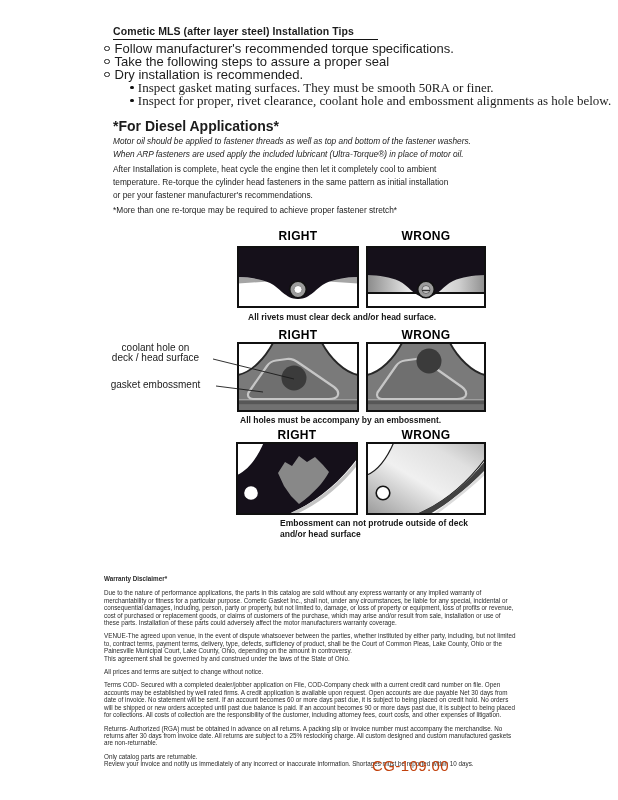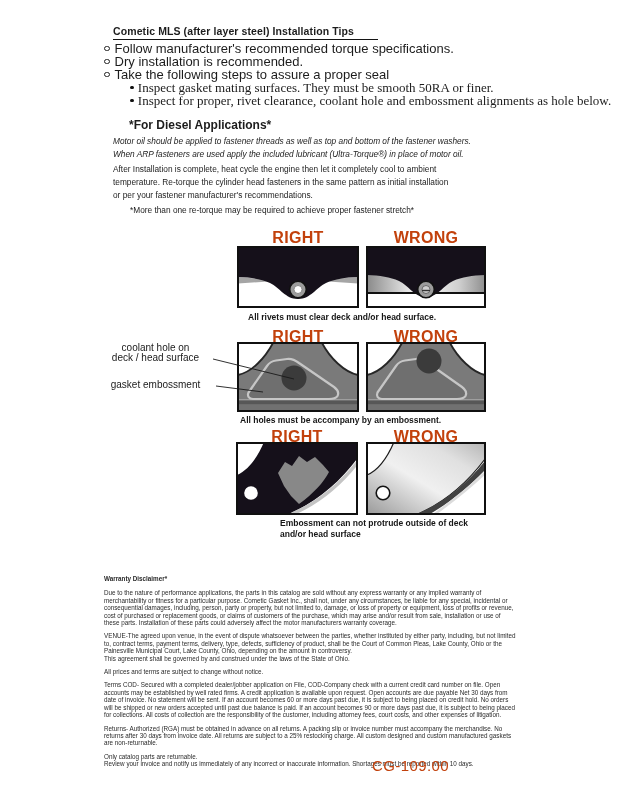--- a/index.html
+++ b/index.html
@@ -18,25 +18,25 @@
   }
 
   .bullets{left:104px;top:42px;font-size:13px;line-height:13px;}
   .b-row{display:flex;align-items:center;height:13px;}
   .b-row.sub{margin-left:26px;font-family:Liberation Serif, serif;}
   .dot-open{width:3.6px;height:3.6px;border:0.9px solid #222;border-radius:50%;
     margin-right:5px;flex:none;}
   .dot-fill{width:3.8px;height:3.8px;background:#111;border-radius:50%;
     margin-right:4px;flex:none;}
 
-  .diesel-head{left:129px;top:118px;font-size:12px;font-weight:bold;}
+  .diesel-head{left:113px;top:118px;font-size:14px;font-weight:bold;}
   .para{left:113px;font-size:8.3px;line-height:13px;width:420px;}
-  .p1{top:135px;font-style:italic;} .p2{top:163px;} .p-note{top:204px;margin-left:17px;}
-
-  .rw-label{font-size:16px;font-weight:bold;text-align:center;letter-spacing:0.3px;color:#c2410c;}
+  .p1{top:135px;font-style:italic;} .p2{top:163px;} .p-note{top:204px;}
+
+  .rw-label{font-size:12px;font-weight:bold;text-align:center;letter-spacing:0.3px;color:#000000;}
   .cap{font-size:8.5px;font-weight:bold;line-height:11px;color:#161616;}
 
   .side-label{font-size:10px;line-height:9.5px;text-align:center;width:111px;left:100px;color:#1a1a1a;}
 
   .legal{left:104px;top:575px;width:412px;font-size:6.3px;line-height:7.4px;color:#2a2a2a;}
   .legal p{margin:0 0 6px 0;}
   .legal .lg-head{font-weight:bold;margin-bottom:7px;}
 
   .doc-num{left:372px;top:757px;font-size:15px;letter-spacing:0.4px;color:#c2410c;}
 
@@ -47,25 +47,25 @@
 
 <div class="abs doc-title">Cometic MLS (after layer steel) Installation Tips</div>
 
 <div class="abs bullets">
   <div class="b-row">
     <span class="dot-open"></span>
     <span>Follow manufacturer's recommended torque specifications.</span>
   </div>
   <div class="b-row">
     <span class="dot-open"></span>
-    <span>Dry installation is recommended.</span>
+    <span>Take the following steps to assure a proper seal</span>
   </div>
   <div class="b-row">
     <span class="dot-open"></span>
-    <span>Take the following steps to assure a proper seal</span>
+    <span>Dry installation is recommended.</span>
   </div>
   <div class="b-row sub">
     <span class="dot-fill"></span>
     <span>Inspect gasket mating surfaces.  They must be smooth 50RA or finer.</span>
   </div>
   <div class="b-row sub">
     <span class="dot-fill"></span>
     <span>Inspect for proper, rivet clearance, coolant hole and embossment alignments as hole below.</span>
   </div>
 </div>

